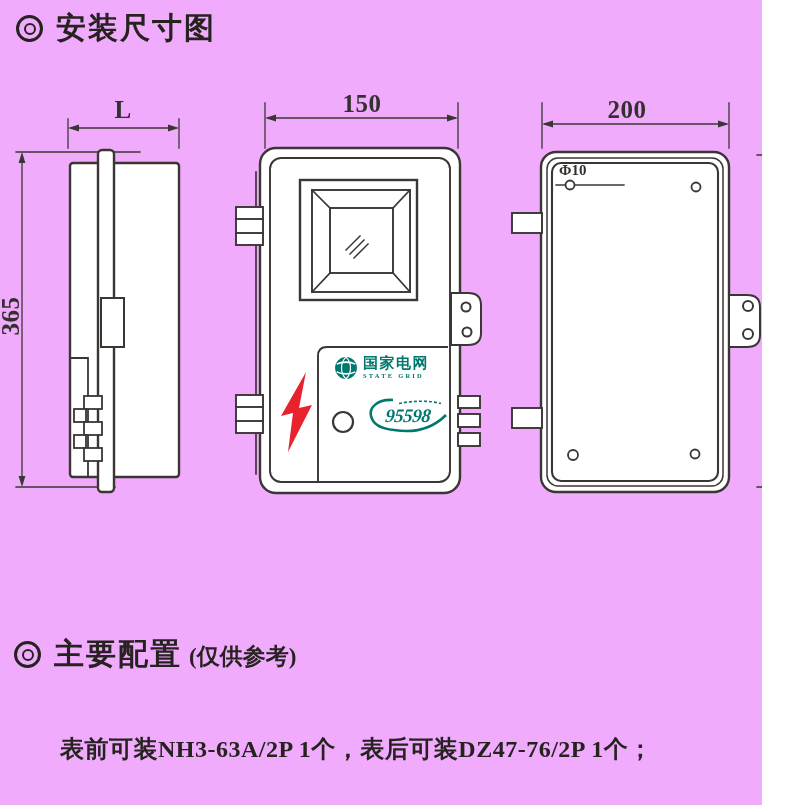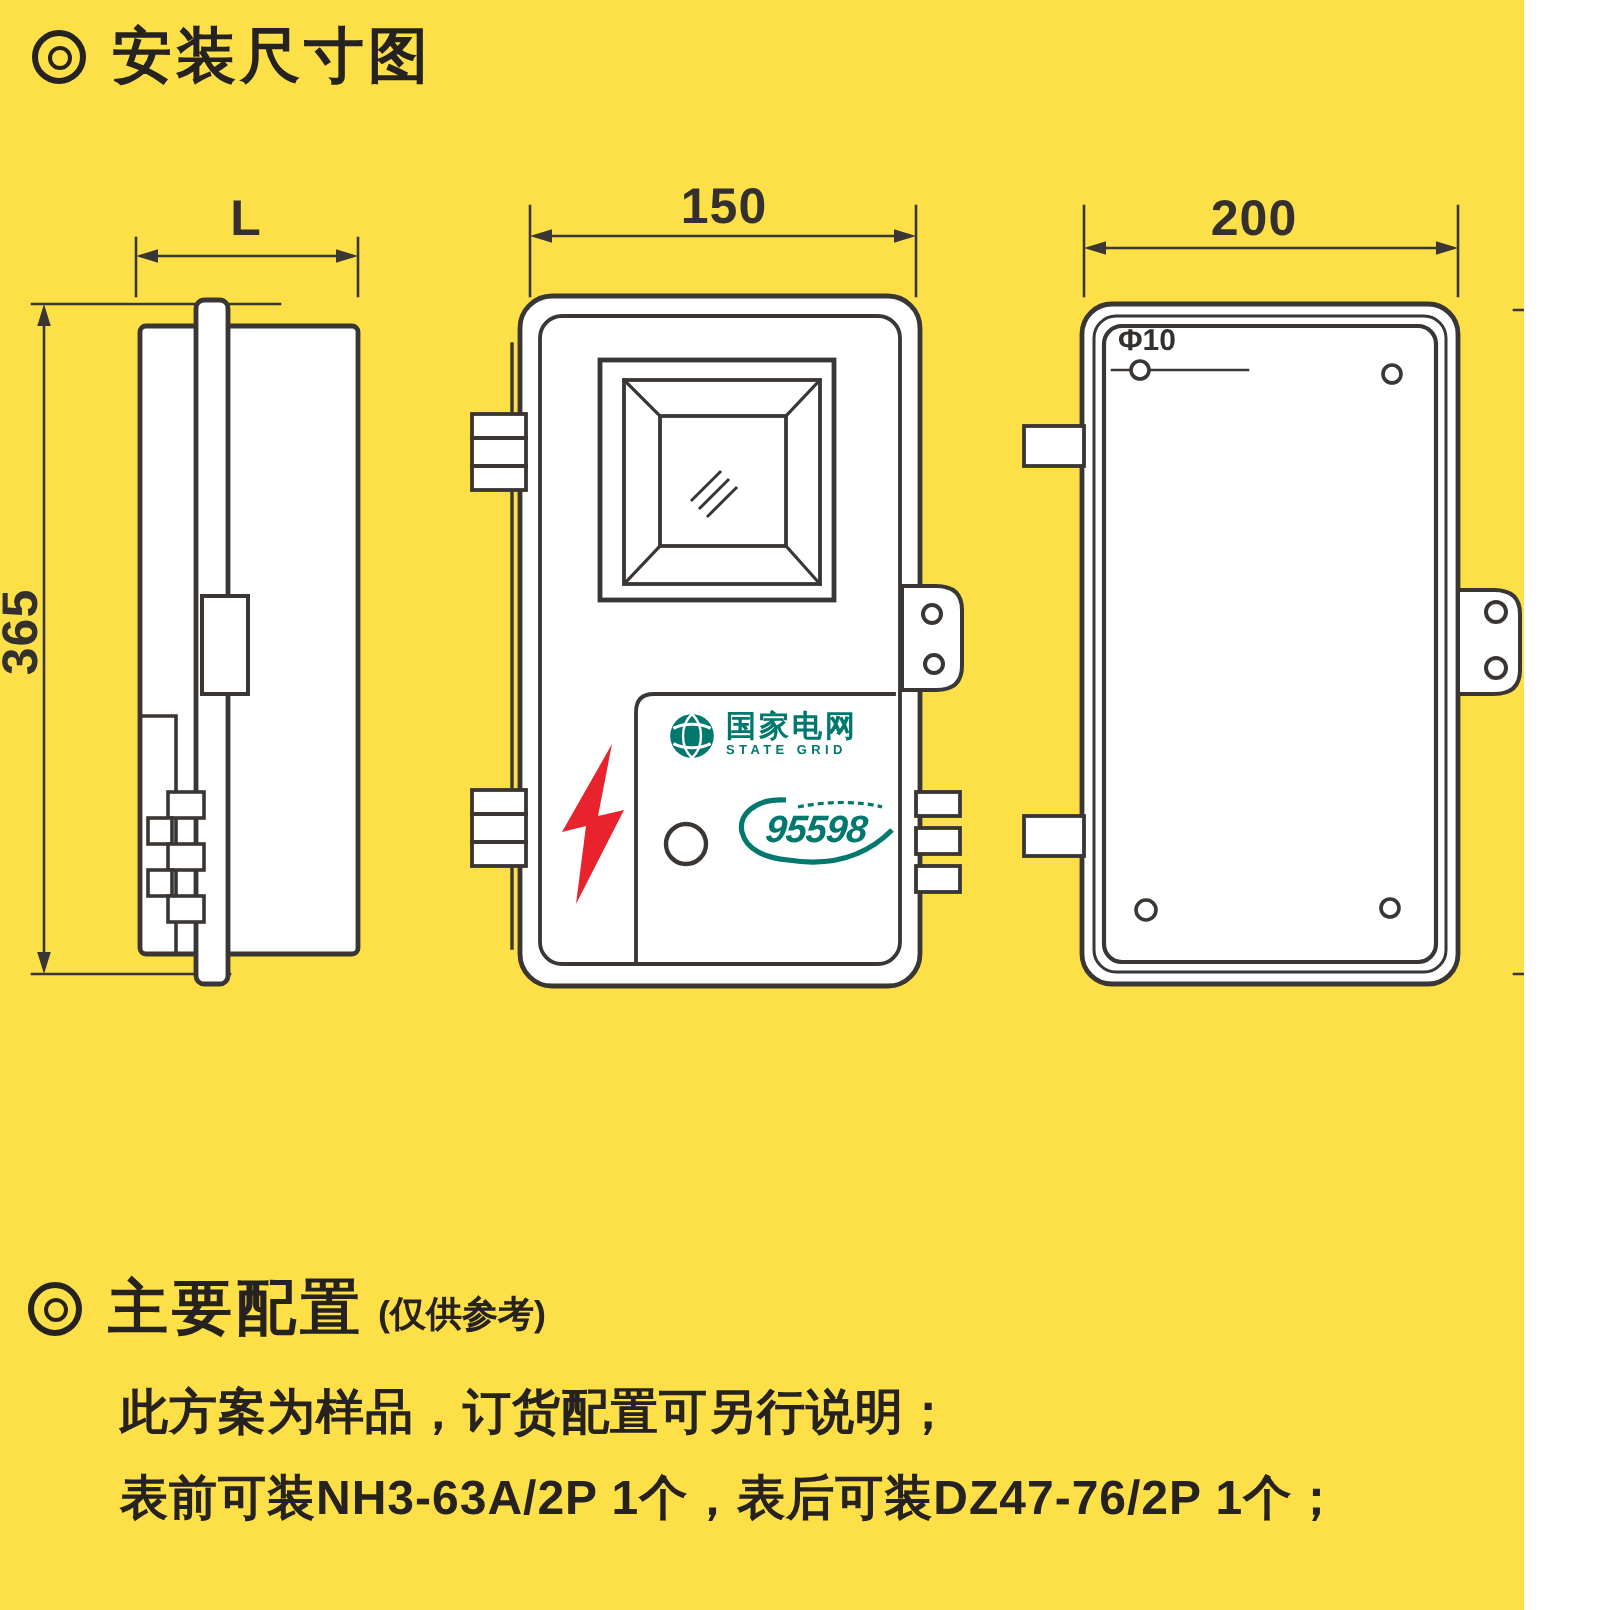--- a/index.html
+++ b/index.html
@@ -1,30 +1,30 @@
 <!DOCTYPE html>
 <html><head>
 <meta charset="utf-8">
 <style>
   html,body{margin:0;padding:0;background:#ffffff;}
   .page{
-    position:relative;width:762px;height:805px;background:#fde047;overflow:hidden;
-    font-family:Liberation Sans, sans-serif;color:#2b2624;
+    position:relative;width:762px;height:805px;background:#f0abfc;overflow:hidden;
+    font-family:Liberation Serif, serif;color:#2b2624;
   }
   .page svg{display:block;}
   .drawing-svg{position:absolute;left:0;top:0;}
   
   .sec-head{position:absolute;display:flex;align-items:center;gap:13px;}
   .ring{
     width:21px;height:21px;border:3px solid #262220;border-radius:50%;
     display:flex;align-items:center;justify-content:center;flex:0 0 auto;
   }
   .ring::after{content:"";width:8px;height:8px;border:2.5px solid #262220;border-radius:50%;}
   .sec-title{font-size:30px;font-weight:900;letter-spacing:2px;color:#262220;white-space:nowrap;}
-  .sec-sub{font-size:18px;font-weight:700;color:#262220;position:relative;top:2px;margin-left:-6px;white-space:nowrap;text-align:center;}
+  .sec-sub{font-size:23px;font-weight:700;color:#262220;position:relative;top:2px;margin-left:-6px;white-space:nowrap;text-align:center;}
   
   .dim-label{
     position:absolute;font-size:25px;font-weight:700;color:#34302e;
     transform:translate(-50%,-50%);white-space:nowrap;letter-spacing:0.5px;
   }
   .dim-label.rot{transform:translate(-50%,-50%) rotate(-90deg);}
   .phi-label{position:absolute;left:559px;top:162px;font-size:15px;font-weight:700;color:#34302e;white-space:nowrap;}
   
   .sg-logo{position:absolute;left:334px;top:355px;display:flex;align-items:center;gap:5px;}
   .sg-text{display:flex;flex-direction:column;}
@@ -199,16 +199,15 @@
     </svg>
     <div class="hotline-num">95598</div>
   </div>
 
   <div class="sec-head" style="left:14px;top:634px">
     <span class="ring"></span>
     <span class="sec-title">主要配置</span>
     <span class="sec-sub">(仅供参考)</span>
   </div>
 
-  <div class="note" style="top:690px">此方案为样品，订货配置可另行说明；</div>
   <div class="note" style="top:733px">表前可装NH3-63A/2P 1个，表后可装DZ47-76/2P 1个；</div>
 
 </div>
 
 </body></html>

